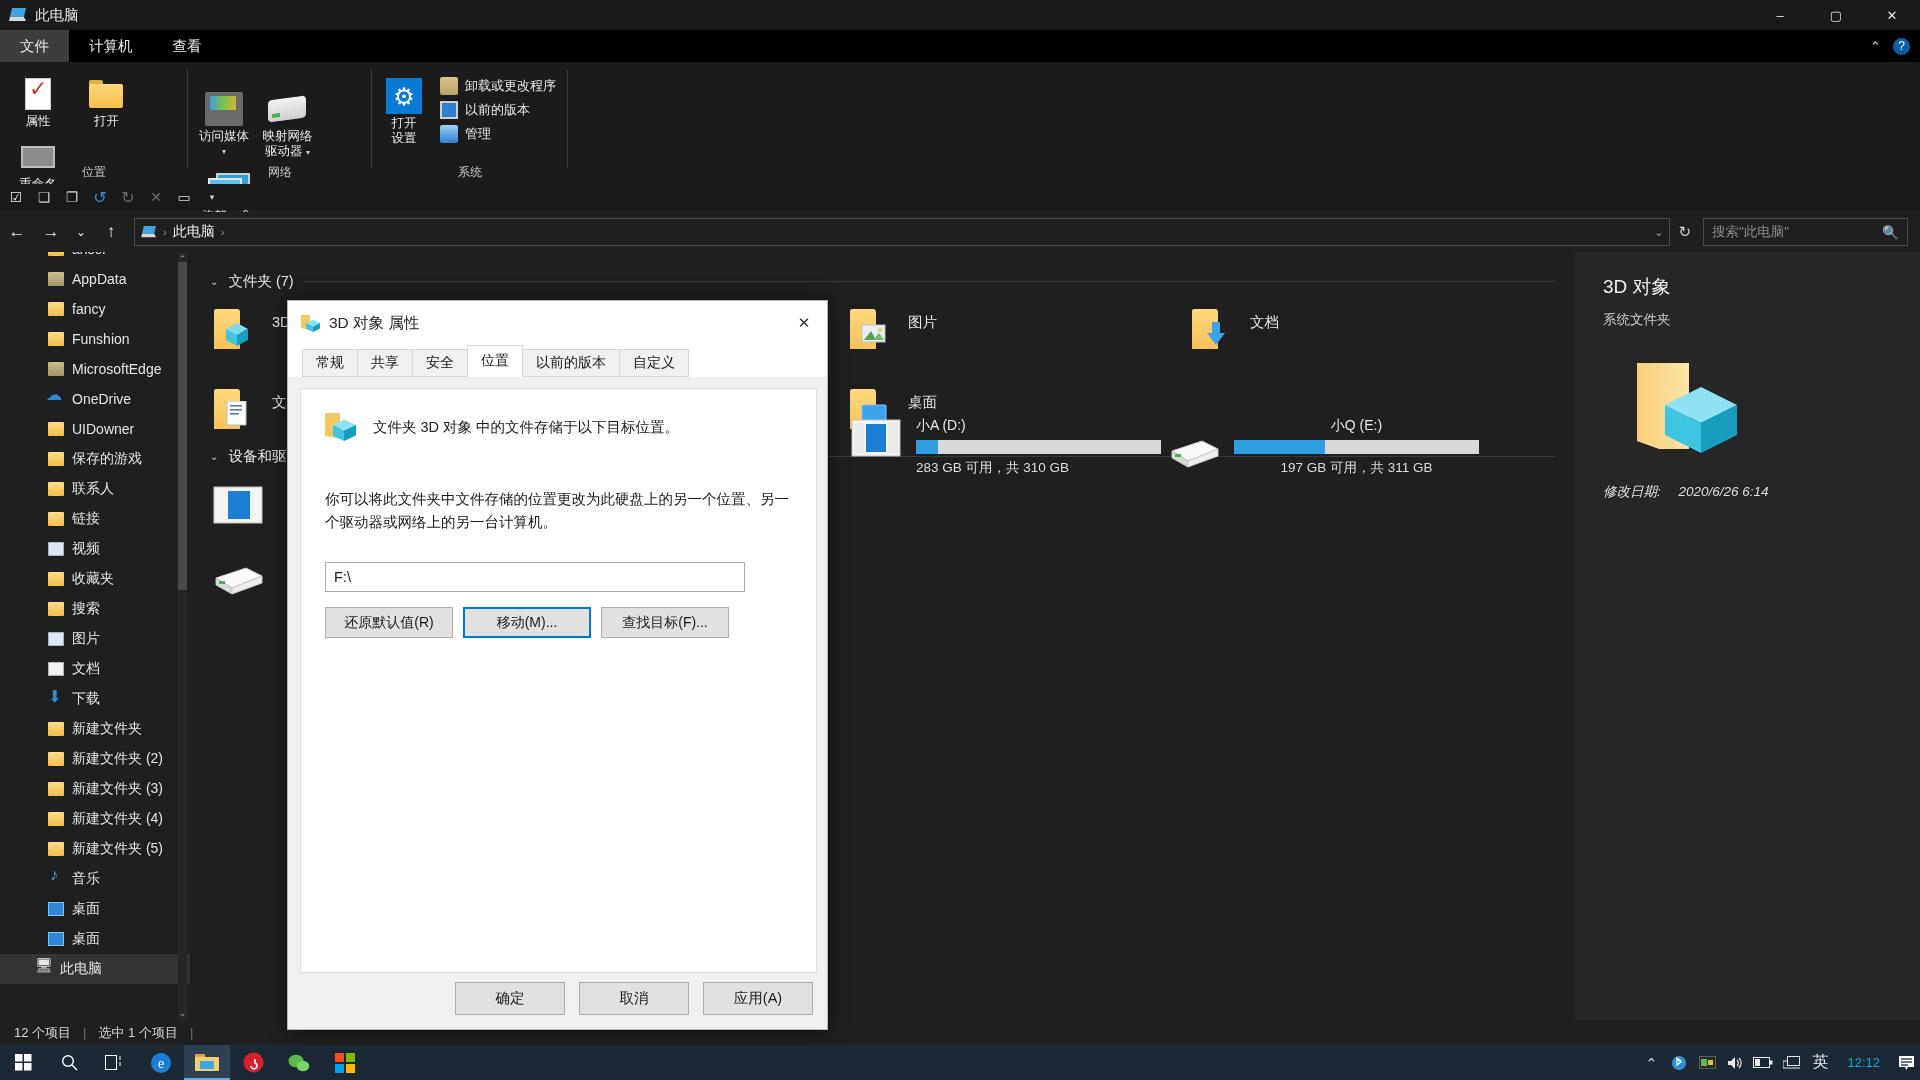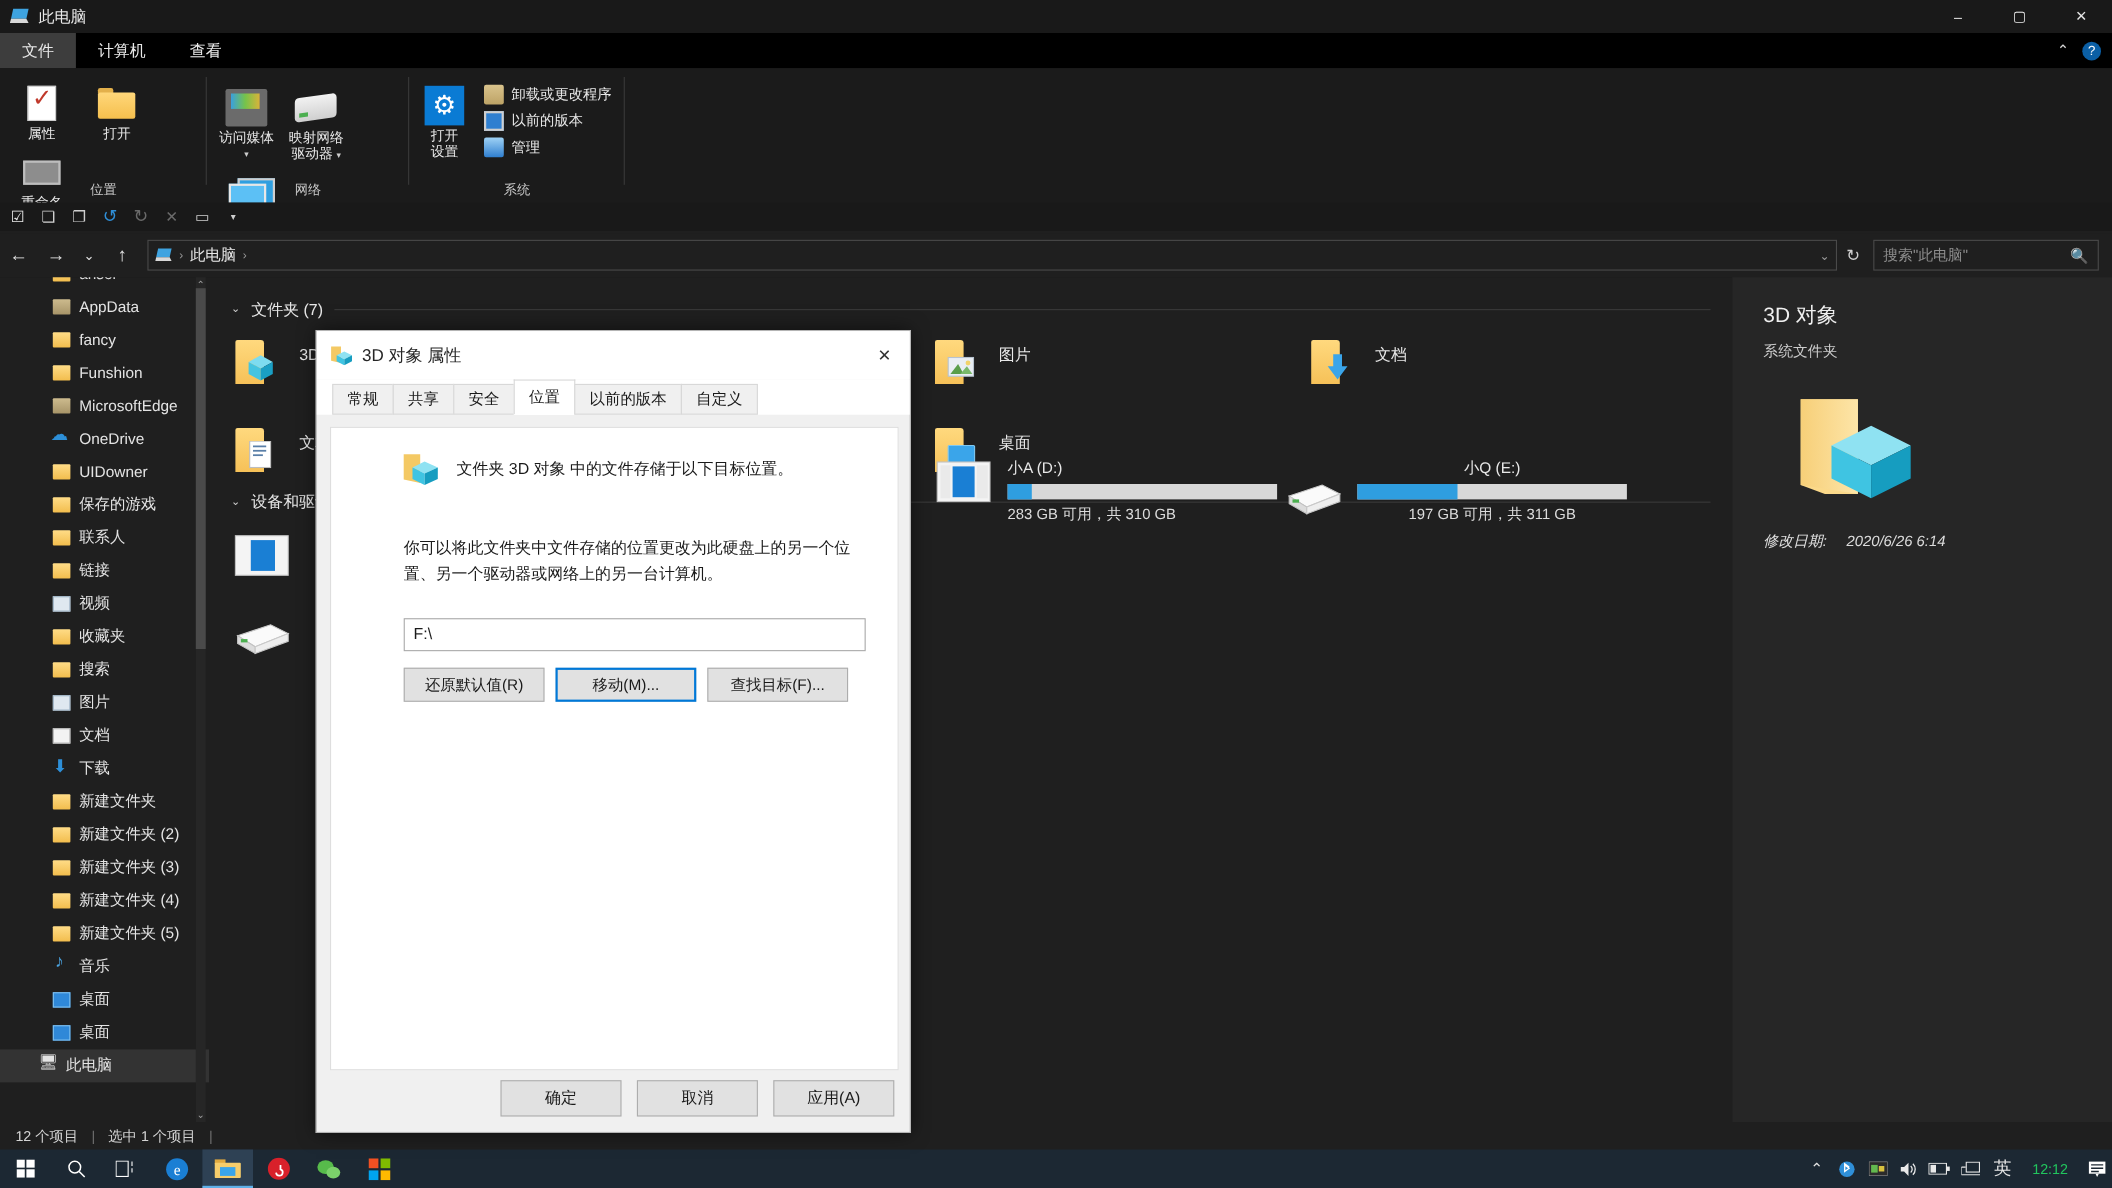--- a/index.html
+++ b/index.html
@@ -192,21 +192,21 @@
   
   .taskbar {
     position: absolute; top: 1045px; left: 0; width: 1920px; height: 35px;
     background: #1c2833; display: flex; align-items: center;
   }
   .tb-item { width: 46px; height: 35px; display: flex; align-items: center; justify-content: center; }
   .tb-item.active { background: #2e4154; border-bottom: 2px solid #5fb0e8; }
   .tray { position: absolute; right: 0; top: 0; height: 35px; display: flex; align-items: center; gap: 0; }
   .tray-ic { width: 28px; height: 35px; display: flex; align-items: center; justify-content: center;
              color: #e7e7e7; font-size: 14px; }
-  .tray-time { color: #22c55e; font-size: 13px; padding: 0 12px; }
+  .tray-time { color: #0ea5e9; font-size: 13px; padding: 0 12px; }
   .tray-notify { width: 28px; height: 35px; display:flex; align-items:center; justify-content:center; color:#fff; font-size:15px;}
 
   
   .watermark {
     position: absolute; right: 50px; bottom: 52px;
     color: rgba(255,255,255,0.92); font-size: 44px; letter-spacing: 2px;
     font-family: "Liberation Serif", serif;
   }
 
   
@@ -225,21 +225,21 @@
     display: flex; align-items: center; justify-content: center; color: #333; font-size: 15px;
   }
   .dlg-tabs { display: flex; align-items: flex-end; height: 32px; padding-left: 14px;
               background: #ffffff; }
   .dlg-tab { height: 28px; padding: 0 13px; display: flex; align-items: center;
              font-size: 14px; color: #1a1a1a; border: 1px solid #d8d8d8;
              background: #f0f0f0; margin-right: -1px; }
   .dlg-tab.active { background: #ffffff; border-bottom-color: #fff; height: 32px; }
   .dlg-body {
     position: absolute; left: 12px; top: 87px; width: 517px; height: 585px;
-    background: #ffffff; border: 1px solid #dedede; padding-left: 42px;
+    background: #ffffff; border: 1px solid #dedede;
   }
   .dlg-row1 { display: flex; gap: 16px; padding: 22px 22px 0 22px; align-items: flex-start; }
   .dlg-row1 .tx { color: #1a1a1a; font-size: 14.5px; line-height: 20px; padding-top: 6px; }
   .dlg-desc { padding: 45px 24px 0 24px; color: #1a1a1a; font-size: 14.5px; line-height: 23px; }
   .dlg-input {
     margin: 28px 24px 0 24px; width: 420px; height: 30px; border: 1px solid #a9a9a9;
     background: #fff; display: flex; align-items: center; padding-left: 8px;
     color: #1a1a1a; font-size: 14.5px;
   }
   .dlg-btnrow { display: flex; gap: 10px; margin: 15px 0 0 24px; }
@@ -307,21 +307,21 @@
               <span class="ic-rename"></span>
             </span>
           <span>重命名</span>
         </div>
       </div>
       <div class="rgroup-label">位置</div>
       <div class="rgroup-sep" style="right:0;"></div>
     </div>
 
     <div class="rgroup" style="left:188px; width:184px;">
-      <div style="padding-left:8px; padding-top:8px;">
+      <div style="padding-left:8px; padding-top:19px;">
         <div class="rbtn" style="width:56px">
           <span class="ico">
               <span class="ic-media"></span>
             </span>
           <span>访问媒体</span>
           <span class="caret-dn">▾</span>
         </div>
         <div class="rbtn" style="width:62px">
           <span class="ico">
               <span class="ic-drive"></span>

